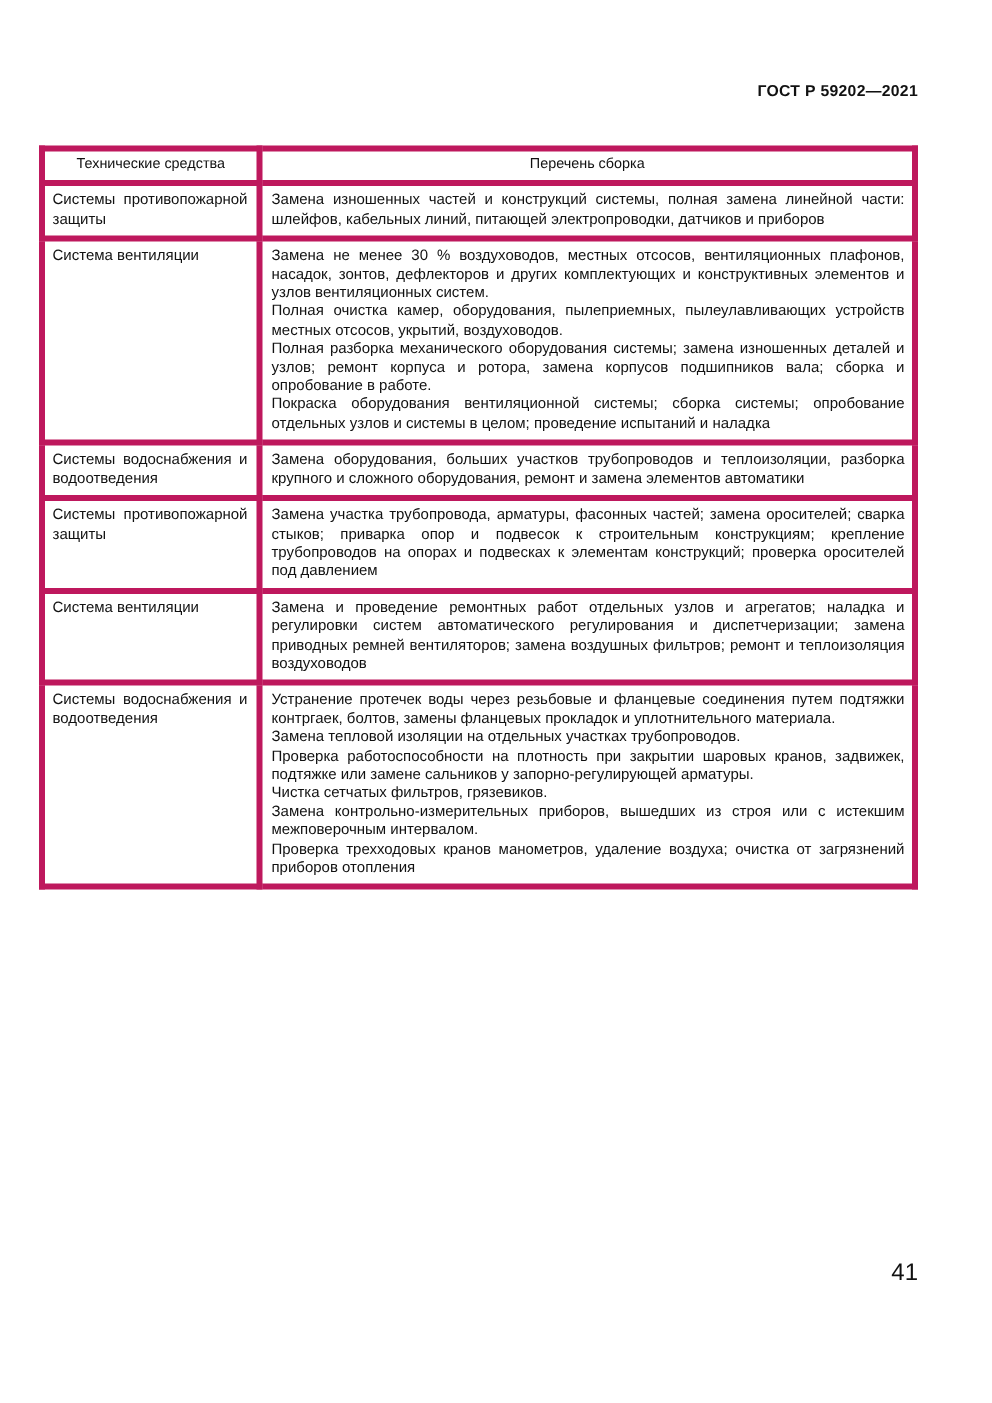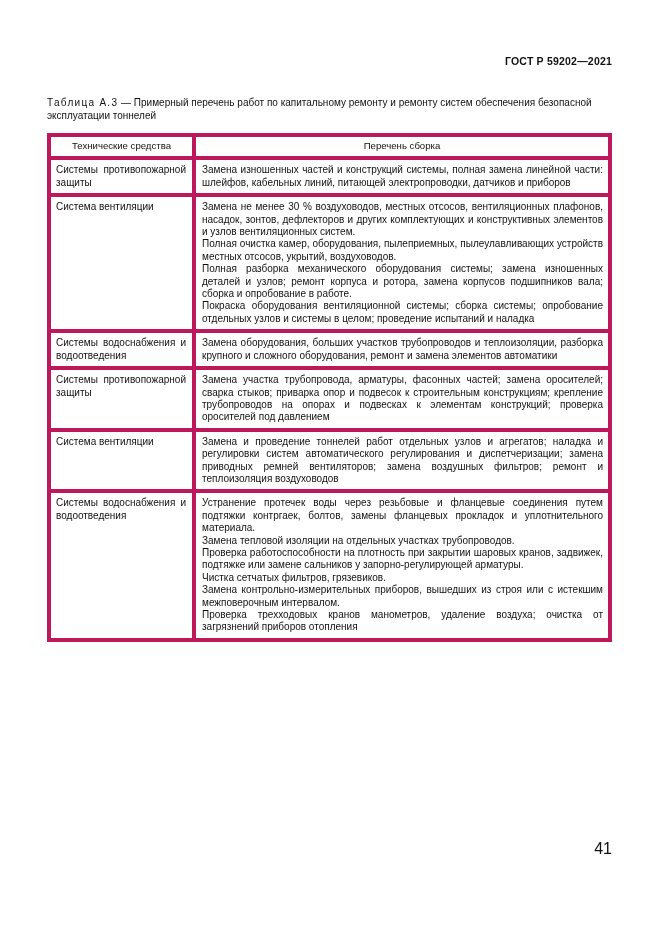--- a/index.html
+++ b/index.html
@@ -11,21 +11,21 @@
     width: 661px;
     height: 935px;
     position: relative;
     font-family: "Liberation Sans", sans-serif;
     color: #111111;
     -webkit-font-smoothing: antialiased;
   }
   .page {
     position: absolute;
     inset: 0;
-    padding: 55px 49px 0 47px;
+    padding: 55px 49px 0 26px;
     box-sizing: border-box;
   }
   .doc-header {
     text-align: right;
     font-weight: bold;
     font-size: 10.5px;
     letter-spacing: 0.2px;
     margin-bottom: 30px;
   }
   .caption {
@@ -77,21 +77,20 @@
     font-size: 16px;
   }
 </style>
 </head>
 <body>
 
 <div class="page">
 
   <div class="doc-header">ГОСТ Р 59202—2021</div>
 
-  <p class="caption"><span class="caption-label">Таблица А.3</span> <span>— Примерный перечень работ по капитальному ремонту и ремонту систем обеспечения безопасной эксплуатации тоннелей</span></p>
 
   <table class="gost-table">
     <colgroup>
       <col class="col-means">
       <col>
     </colgroup>
     <thead>
       <tr>
         <th>Технические средства</th>
         <th>Перечень сборка</th>
@@ -112,21 +111,21 @@
       <tr>
         <td class="means">Системы водоснабжения и водоотведения</td>
         <td class="works">Замена оборудования, больших участков трубопроводов и теплоизоляции, разборка крупного и сложного оборудования, ремонт и замена элементов автоматики</td>
       </tr>
       <tr>
         <td class="means">Системы противопожарной защиты</td>
         <td class="works">Замена участка трубопровода, арматуры, фасонных частей; замена оросителей; сварка стыков; приварка опор и подвесок к строительным конструкциям; крепление трубопроводов на опорах и подвесках к элементам конструкций; проверка оросителей под давлением</td>
       </tr>
       <tr>
         <td class="means">Система вентиляции</td>
-        <td class="works">Замена и проведение тоннелей работ отдельных узлов и агрегатов; наладка и регулировки систем автоматического регулирования и диспетчеризации; замена приводных ремней вентиляторов; замена воздушных фильтров; ремонт и теплоизоляция воздуховодов</td>
+        <td class="works">Замена и проведение ремонтных работ отдельных узлов и агрегатов; наладка и регулировки систем автоматического регулирования и диспетчеризации; замена приводных ремней вентиляторов; замена воздушных фильтров; ремонт и теплоизоляция воздуховодов</td>
       </tr>
       <tr>
         <td class="means">Системы водоснабжения и водоотведения</td>
         <td class="works">Устранение протечек воды через резьбовые и фланцевые соединения путем подтяжки контргаек, болтов, замены фланцевых прокладок и уплотнительного материала.
 Замена тепловой изоляции на отдельных участках трубопроводов.
 Проверка работоспособности на плотность при закрытии шаровых кранов, задвижек, подтяжке или замене сальников у запорно-регулирующей арматуры.
 Чистка сетчатых фильтров, грязевиков.
 Замена контрольно-измерительных приборов, вышедших из строя или с истекшим межповерочным интервалом.
 Проверка трехходовых кранов манометров, удаление воздуха; очистка от загрязнений приборов отопления</td>
       </tr>

